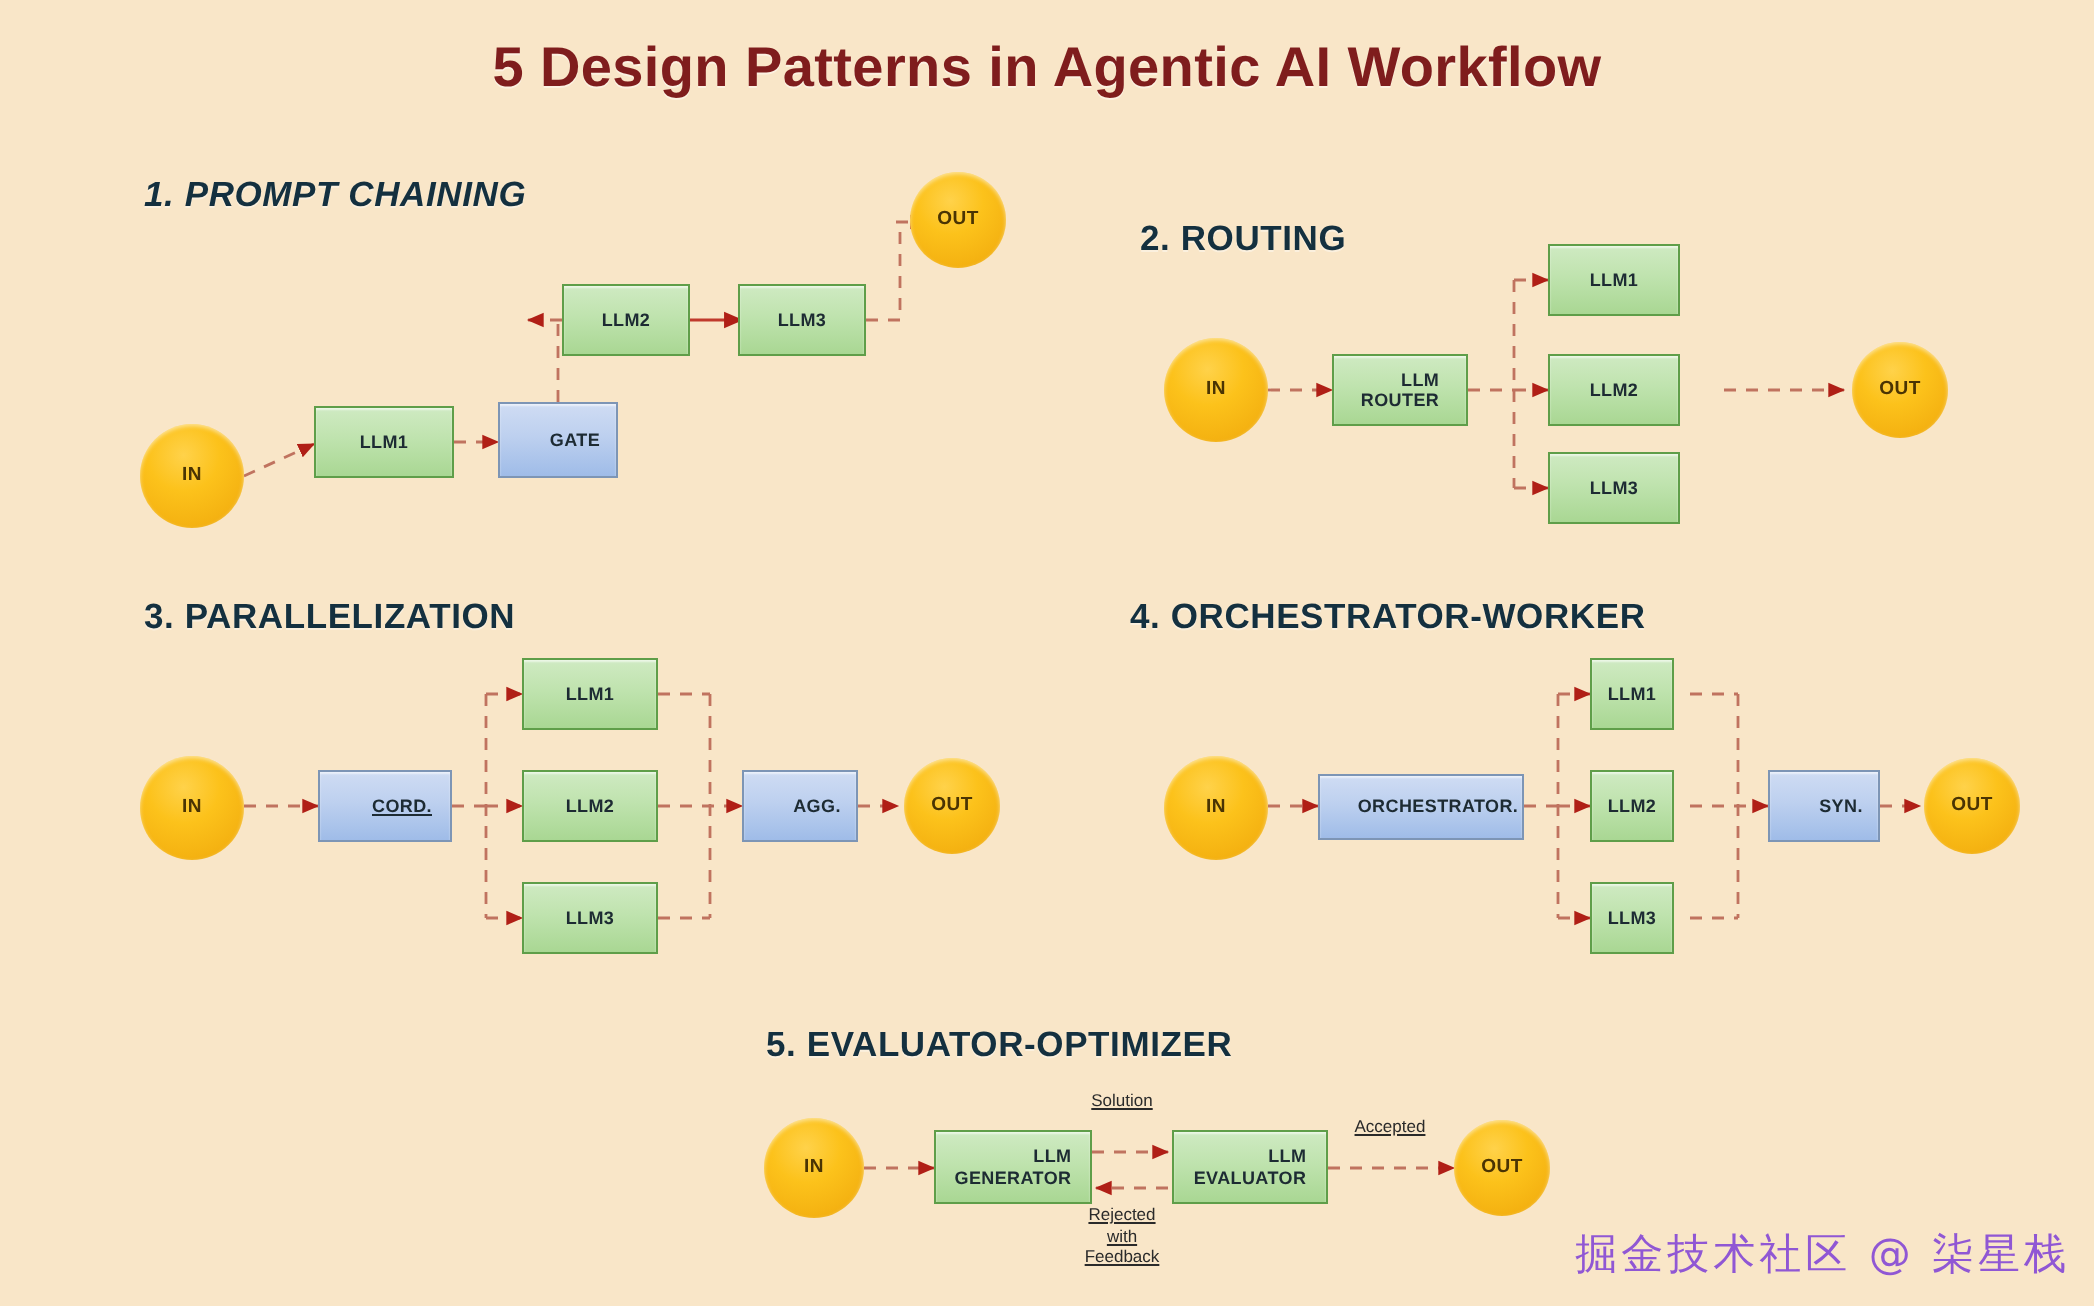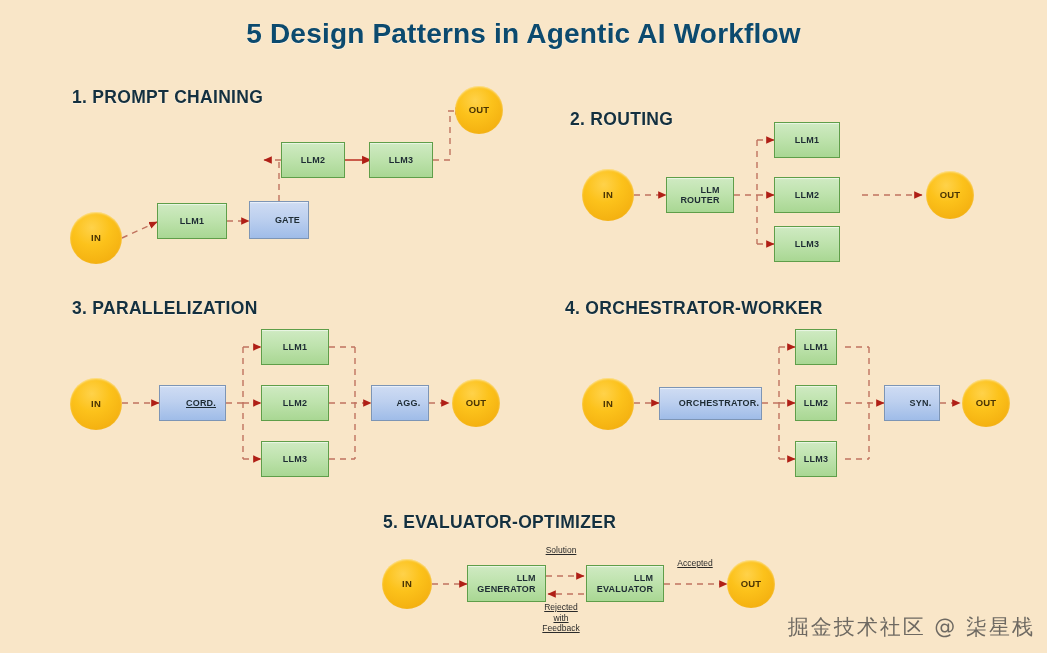--- a/index.html
+++ b/index.html
@@ -25,21 +25,21 @@
 
   
   .main-title {
     position: absolute;
     left: 0;
     top: 18px;
     width: 1047px;
     text-align: center;
     font-size: 28px;
     font-weight: bold;
-    color: #0c4a6e;
+    color: #7f1d1d;
     letter-spacing: 0.2px;
     text-shadow: 0 1px 0 rgba(255,255,255,0.45);
   }
 
   
   .section-title {
     position: absolute;
     font-size: 17.5px;
     font-weight: bold;
     color: #14303f;
@@ -94,21 +94,21 @@
     white-space: pre-line;
     text-decoration: underline;
   }
 
   
   .watermark {
     position: absolute;
     right: 12px;
     bottom: 12px;
     font-size: 21px;
-    color: #404040;
+    color: #6d28d9;
     opacity: 0.75;
     letter-spacing: 2px;
     font-family: "DejaVu Sans", sans-serif;
   }
 </style>
 </head>
 <body>
 
 <svg id="canvas" viewBox="0 0 1047 653">
   <defs>
@@ -166,21 +166,21 @@
     <path d="M546,576 L584,576" marker-end="url(#ah)"></path>
     <path d="M584,594 L548,594" marker-end="url(#ah)"></path>
     <path d="M664,584 L727,584" marker-end="url(#ah)"></path>
   </g>
 
   <path d="M345,160 L371,160" stroke="#c0392b" stroke-width="1.6" fill="none" marker-end="url(#ah)"></path>
 </svg>
 
 <div class="main-title">5 Design Patterns in Agentic AI Workflow</div>
 
-<div class="section-title" style="left:72px; top:87px;">1. PROMPT CHAINING</div>
+<div class="section-title" style="left:72px; top:87px;font-style:italic;">1. PROMPT CHAINING</div>
 
 <div class="node circle" style="left: 70px; top: 212px; width: 52px; height: 52px; white-space: pre-line;">IN</div>
 <div class="node green" style="left: 157px; top: 203px; width: 70px; height: 36px; white-space: pre-line;">LLM1</div>
 <div class="node blue" style="left: 249px; top: 201px; width: 60px; height: 38px; white-space: pre-line;">GATE</div>
 <div class="node green" style="left: 281px; top: 142px; width: 64px; height: 36px; white-space: pre-line;">LLM2</div>
 <div class="node green" style="left: 369px; top: 142px; width: 64px; height: 36px; white-space: pre-line;">LLM3</div>
 <div class="node circle" style="left: 455px; top: 86px; width: 48px; height: 48px; white-space: pre-line;">OUT</div>
 
 <div class="section-title" style="left:570px; top:87px;margin-top:22px;">2. ROUTING</div>
 

